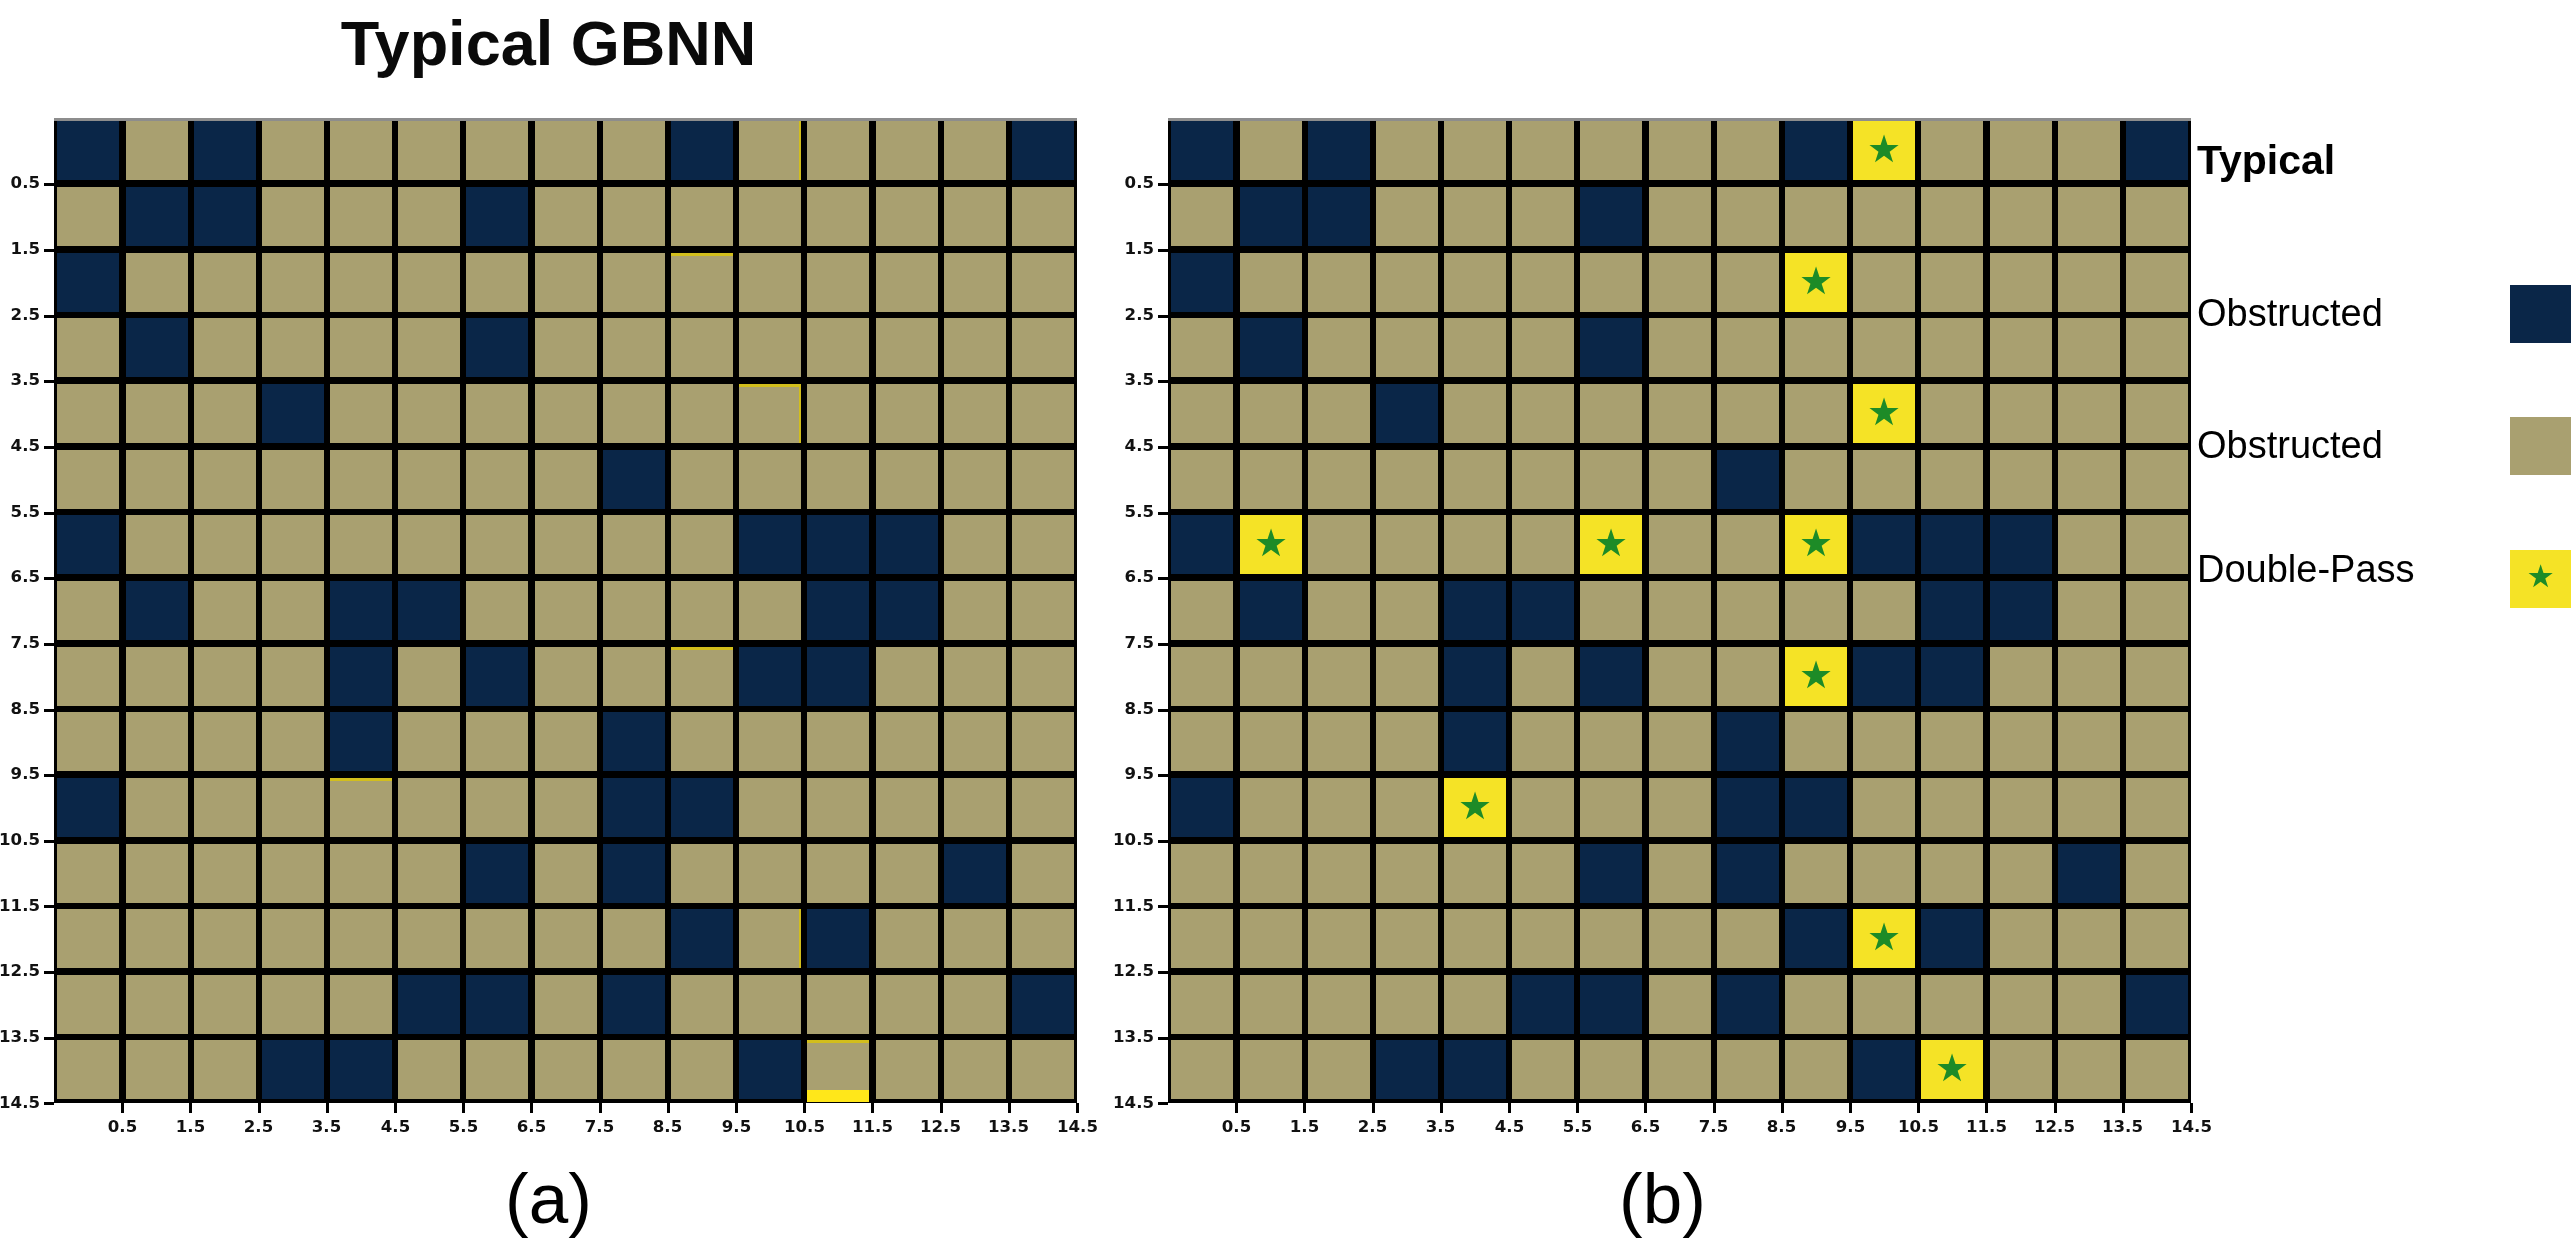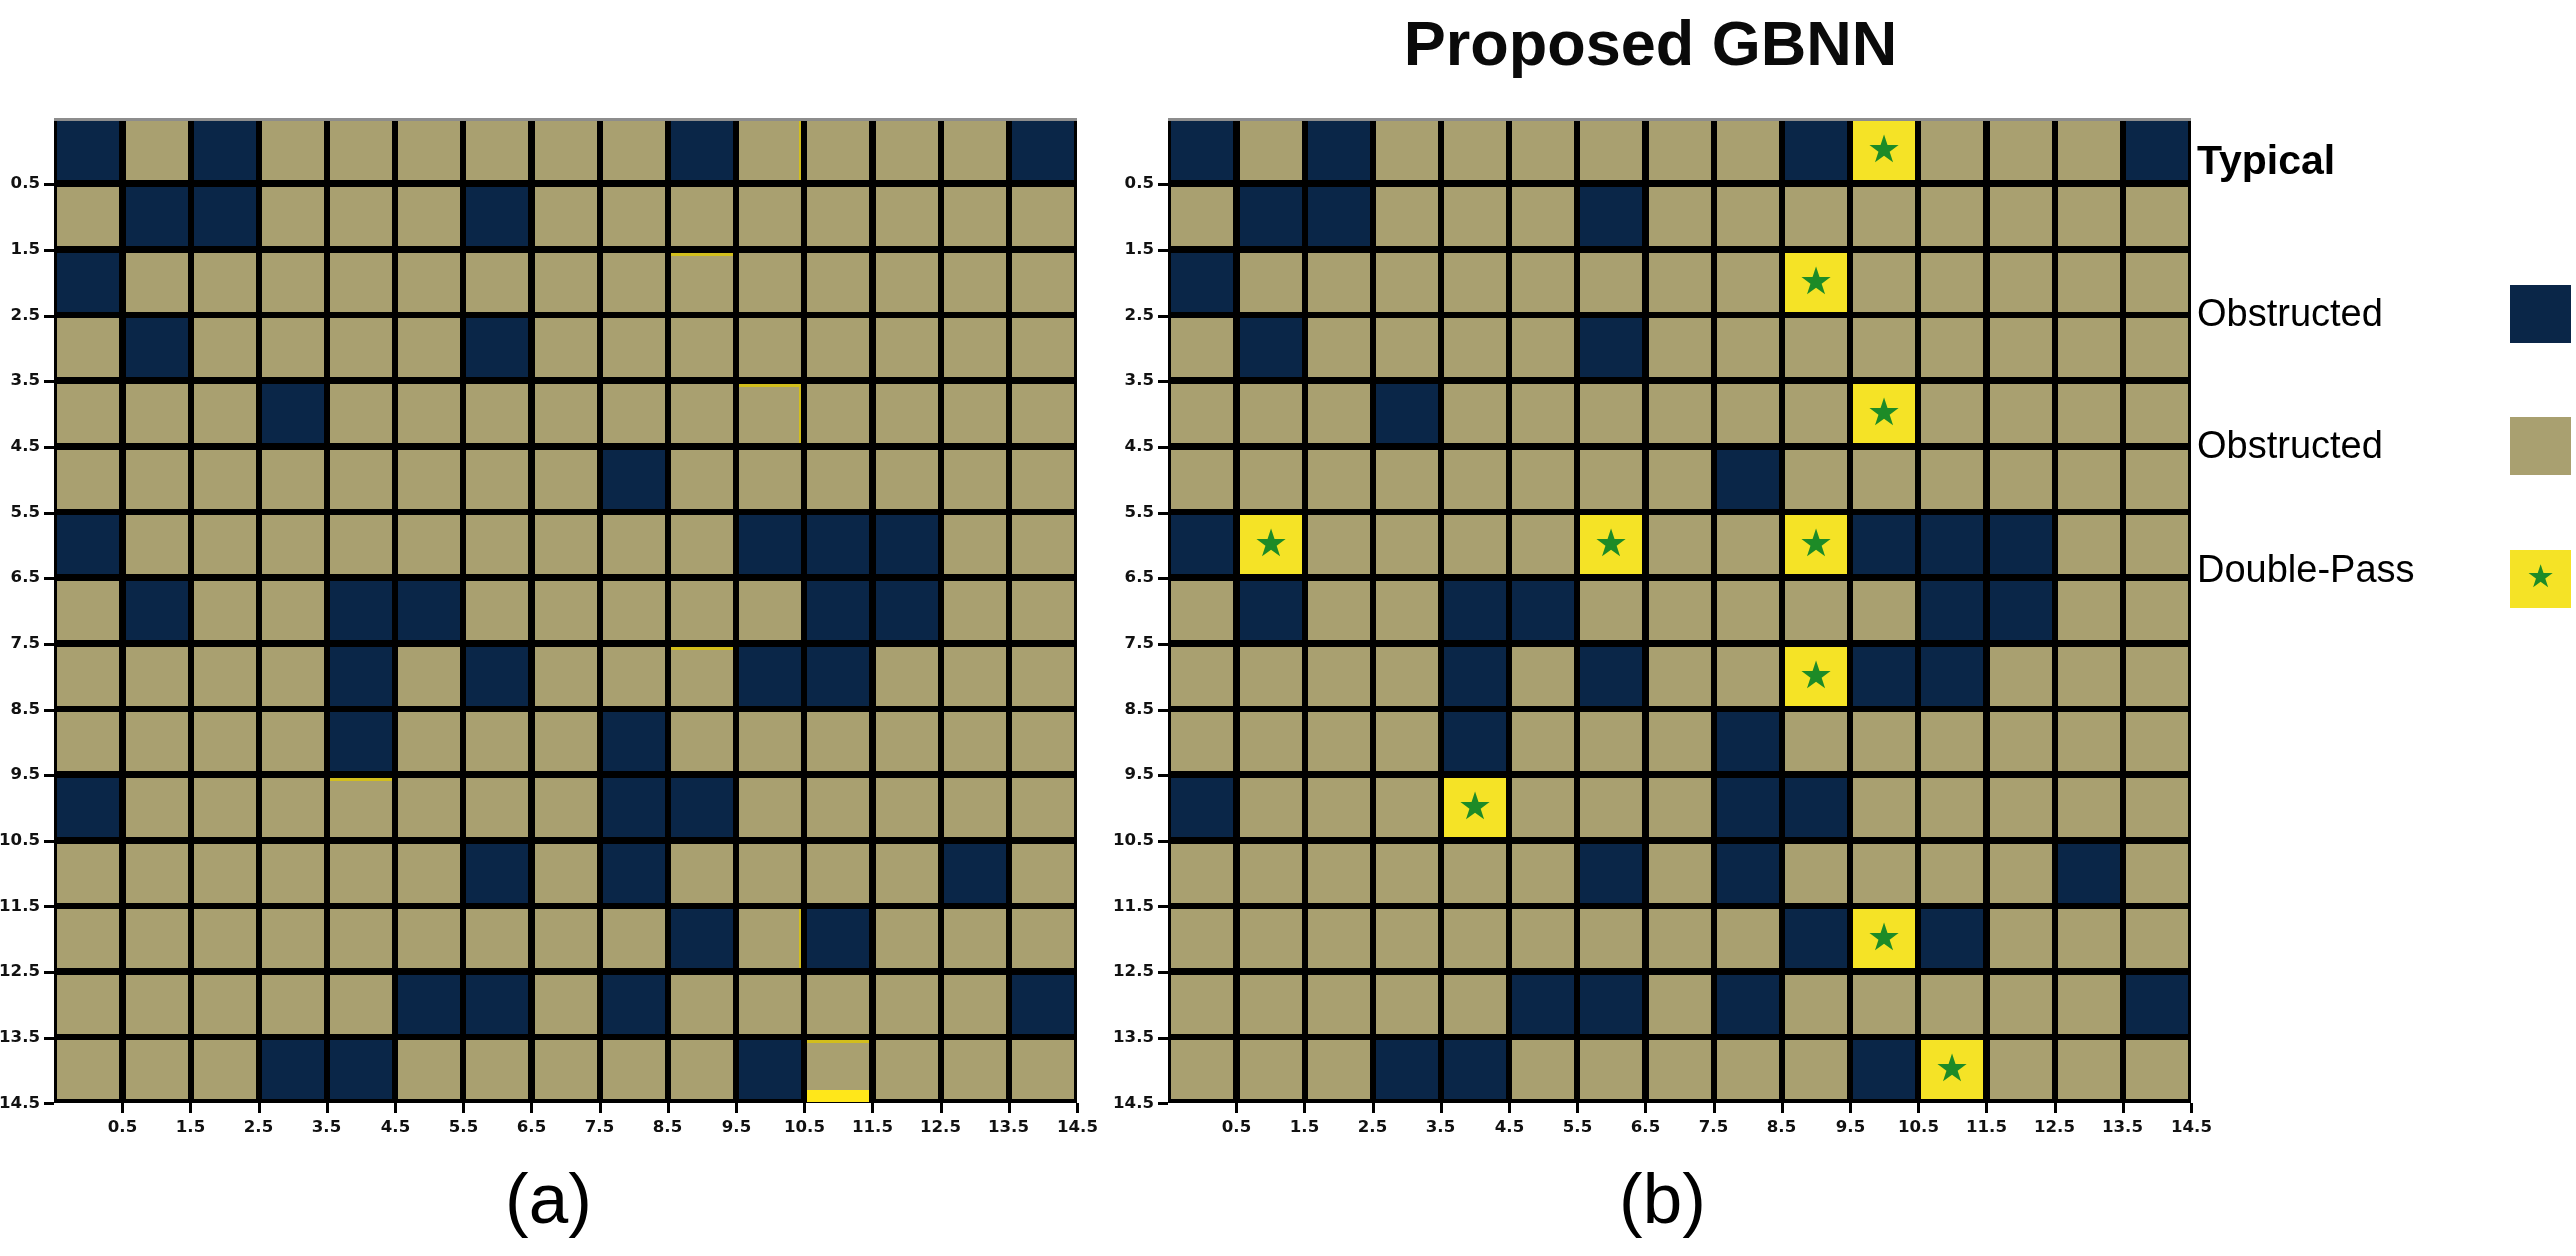--- a/index.html
+++ b/index.html
@@ -54,21 +54,21 @@
     display:flex; align-items:center; justify-content:center;
   }
   .legend-swatch .star{font-size:31.5px;}
   .path-edge{position:absolute; z-index:4;}
 </style>
 </head>
 <body>
 
 <div class="fig">
 
-  <div class="plot-title title-right">Proposed GBNN</div>
+  <div class="plot-title title-left">Typical GBNN</div>
 
   <div class="grid grid-left" id="grid0">
       <div class="cell" style="left: 3.3px; top: 3.3px; width: 62px; height: 59px; background: rgb(10, 38, 72);"></div>
       <div class="cell" style="left: 72px; top: 3.3px; width: 62px; height: 59px; background: rgb(169, 160, 112);"></div>
       <div class="cell" style="left: 140px; top: 3.3px; width: 62px; height: 59px; background: rgb(10, 38, 72);"></div>
       <div class="cell" style="left: 208px; top: 3.3px; width: 62px; height: 59px; background: rgb(169, 160, 112);"></div>
       <div class="cell" style="left: 276px; top: 3.3px; width: 62px; height: 59px; background: rgb(169, 160, 112);"></div>
       <div class="cell" style="left: 344px; top: 3.3px; width: 62px; height: 59px; background: rgb(169, 160, 112);"></div>
       <div class="cell" style="left: 412px; top: 3.3px; width: 62px; height: 59px; background: rgb(169, 160, 112);"></div>
       <div class="cell" style="left: 481px; top: 3.3px; width: 62px; height: 59px; background: rgb(169, 160, 112);"></div>

